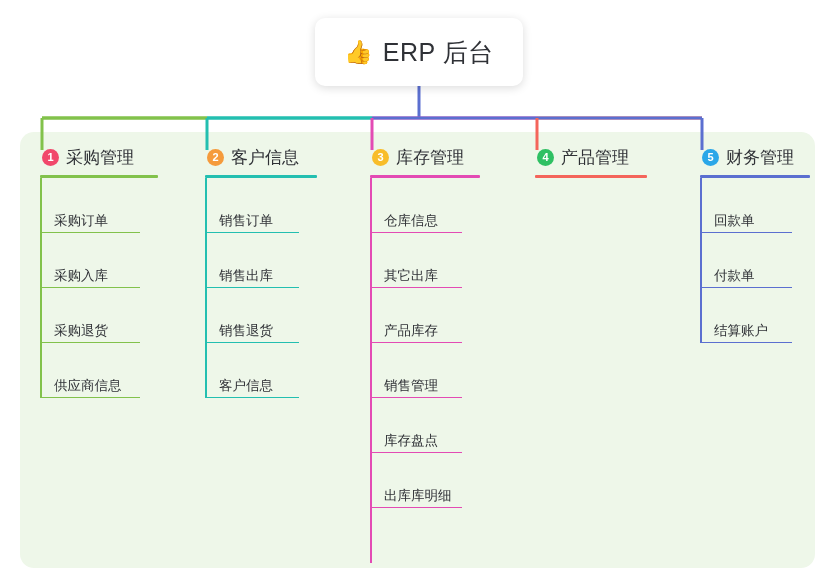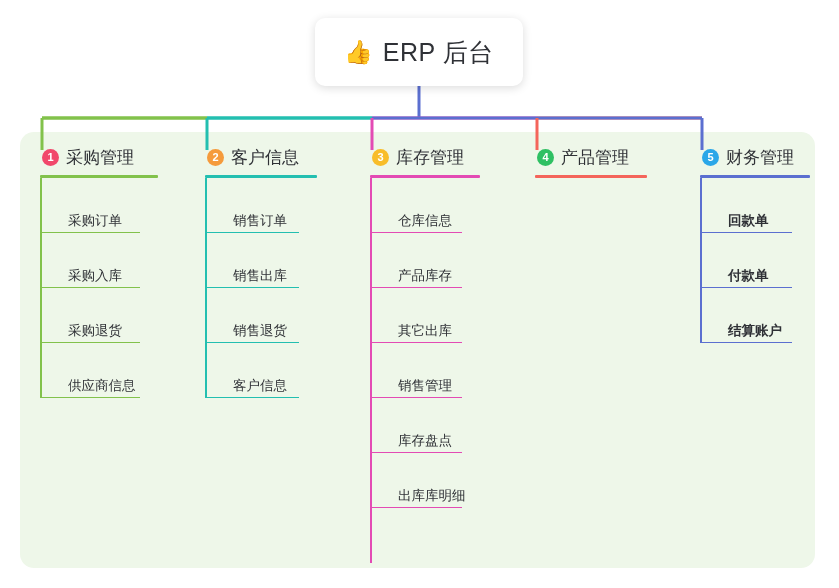--- a/index.html
+++ b/index.html
@@ -108,21 +108,21 @@
     left: 0;
     top: 0;
     width: 2px;
   }
   .item {
     position: relative;
     height: 55px;
     box-sizing: border-box;
     display: flex;
     align-items: flex-end;
-    padding-left: 28px;
+    padding-left: 14px;
     padding-bottom: 4px;
   }
   .item .label {
     font-size: 13.5px;
     color: #2f3136;
     white-space: nowrap;
     line-height: 1.1;
   }
   .item .rule {
     position: absolute;
@@ -219,25 +219,25 @@
           <span class="col-title">库存管理</span>
         </div>
         <div class="head-rule" style="background: rgb(227, 75, 180); width: 110px;"></div>
         <div class="items" style="height: 377px;">
           <div class="spine" style="background: rgb(227, 75, 180); height: 385px;"></div>
           <div class="item">
             <span class="label">仓库信息</span>
             <div class="rule" style="background: rgb(227, 75, 180); width: 92px;"></div>
           </div>
           <div class="item">
+            <span class="label">其它出库</span>
+            <div class="rule" style="background: rgb(227, 75, 180); width: 92px;"></div>
+          </div>
+          <div class="item">
             <span class="label">产品库存</span>
-            <div class="rule" style="background: rgb(227, 75, 180); width: 92px;"></div>
-          </div>
-          <div class="item">
-            <span class="label">其它出库</span>
             <div class="rule" style="background: rgb(227, 75, 180); width: 92px;"></div>
           </div>
           <div class="item">
             <span class="label">销售管理</span>
             <div class="rule" style="background: rgb(227, 75, 180); width: 92px;"></div>
           </div>
           <div class="item">
             <span class="label">库存盘点</span>
             <div class="rule" style="background: rgb(227, 75, 180); width: 92px;"></div>
           </div>
@@ -253,21 +253,21 @@
           <span class="col-title">产品管理</span>
         </div>
         <div class="head-rule" style="background: rgb(244, 101, 91); width: 112px;"></div>
       </div>
       <div class="column" style="left: 700px; width: 110px;">
         <div class="col-head">
           <span class="badge" style="background: rgb(43, 167, 232);">5</span>
           <span class="col-title">财务管理</span>
         </div>
         <div class="head-rule" style="background: rgb(91, 111, 208); width: 110px;"></div>
-        <div class="items" style="height: 158px; font-weight: bold;">
+        <div class="items" style="height: 158px;">
           <div class="spine" style="background: rgb(91, 111, 208); height: 165px;"></div>
           <div class="item">
             <span class="label">回款单</span>
             <div class="rule" style="background: rgb(91, 111, 208); width: 92px;"></div>
           </div>
           <div class="item">
             <span class="label">付款单</span>
             <div class="rule" style="background: rgb(91, 111, 208); width: 92px;"></div>
           </div>
           <div class="item">

